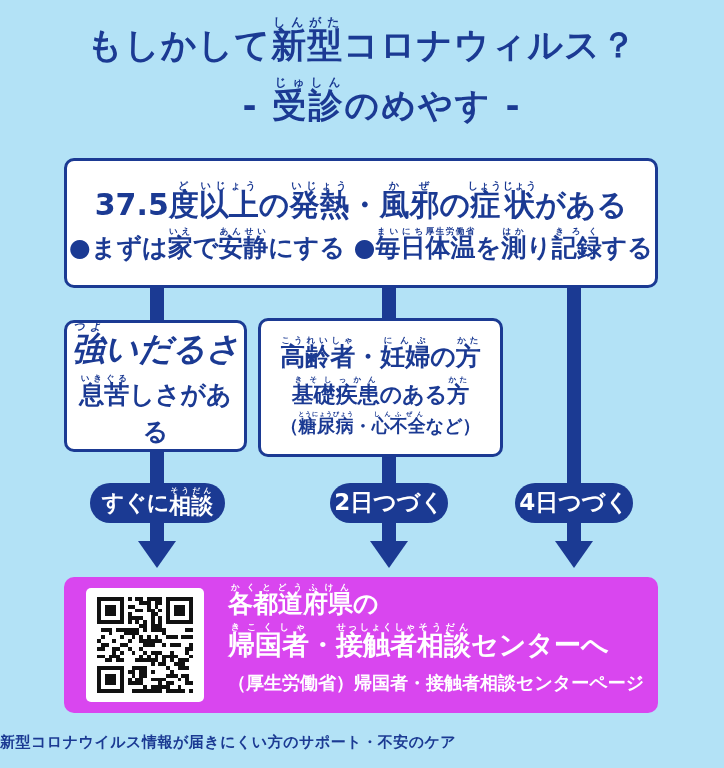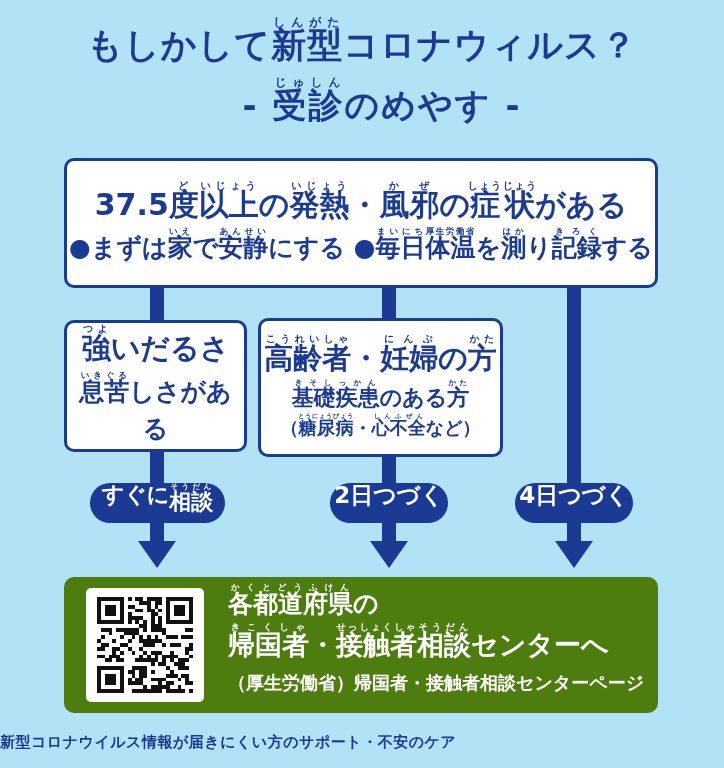--- a/index.html
+++ b/index.html
@@ -16,51 +16,51 @@
              font-size:34px; line-height:1.5; letter-spacing:2px;margin-left:20px; }
 
   .wbox { position:absolute; background:#ffffff; border:3px solid #1b3a93; border-radius:10px;
           display:flex; flex-direction:column; align-items:center; justify-content:center;
           z-index:2; text-align:center; }
   .top-box { left:64px; top:158px; width:594px; height:130px; }
   .top-box .l1 { font-size:30px; line-height:1.45; }
   .top-box .l2 { font-size:25px; line-height:1.45; margin-top:1px; white-space:pre; }
 
   .left-box { left:64px; top:320px; width:183px; height:132px; }
-  .left-box .l1 { font-size:29px; line-height:1.5; }
+  .left-box .l1 { font-size:33px; line-height:1.5;font-style:italic; }
   .left-box .l2 { font-size:25px; line-height:1.5; }
 
   .mid-box { left:258px; top:318px; width:245px; height:139px; }
-  .mid-box .l1 { font-size:29px; line-height:1.45; }
+  .mid-box .l1 { font-size:25px; line-height:1.45; }
   .mid-box .l2 { font-size:22px; line-height:1.45; }
   .mid-box .l3 { font-size:18px; line-height:1.5; }
 
   .conn { position:absolute; width:14px; background:#1b3a93; z-index:1; }
   #conn-left-top  { left:150px; top:284px; height:42px; }
   #conn-mid-top   { left:382px; top:284px; height:40px; }
   #conn-right     { left:567px; top:284px; height:264px; }
   #conn-left-bot  { left:150px; top:448px; height:100px; }
   #conn-mid-bot   { left:382px; top:452px; height:96px; }
 
   .arrow { position:absolute; width:0; height:0;
            border-left:19px solid transparent; border-right:19px solid transparent;
            border-top:27px solid #1b3a93; z-index:1; }
   #arrow-left  { left:138px; top:541px; }
   #arrow-mid   { left:370px; top:541px; }
   #arrow-right { left:555px; top:541px; }
 
   .pill { position:absolute; top:483px; height:40px; background:#1b3a93; border-radius:20px;
-          color:#ffffff; display:flex; align-items:flex-start; justify-content:center;
+          color:#ffffff; display:flex; align-items:center; justify-content:center;
           z-index:3; font-size:22px; line-height:1.1; }
   #pill-left  { left:90px;  width:135px; }
   #pill-mid   { left:330px; width:118px; font-size:23px; }
   #pill-right { left:515px; width:118px; font-size:23px; }
 
   .navy-box { position:absolute; left:64px; top:577px; width:594px; height:136px;
-              background:#4d7c0f; border-radius:10px; z-index:2; color:#ffffff; }
+              background:#d946ef; border-radius:10px; z-index:2; color:#ffffff; }
   .qr-panel { position:absolute; left:22px; top:11px; width:118px; height:114px;
               background:#ffffff; border-radius:5px; display:flex; align-items:center; justify-content:center; }
   .contact { position:absolute; left:164px; top:6px; text-align:left; }
   .contact .ct1 { font-size:25px; line-height:1.45; }
   .contact .ct2 { font-size:27px; line-height:1.4; }
   .contact .ct3 { font-size:18px; line-height:1.3; margin-top:7px; }
 
   .footer { position:absolute; top:733px; left:0; width:100%; text-align:left;
             font-size:15px; letter-spacing:0.5px; }
 </style>

